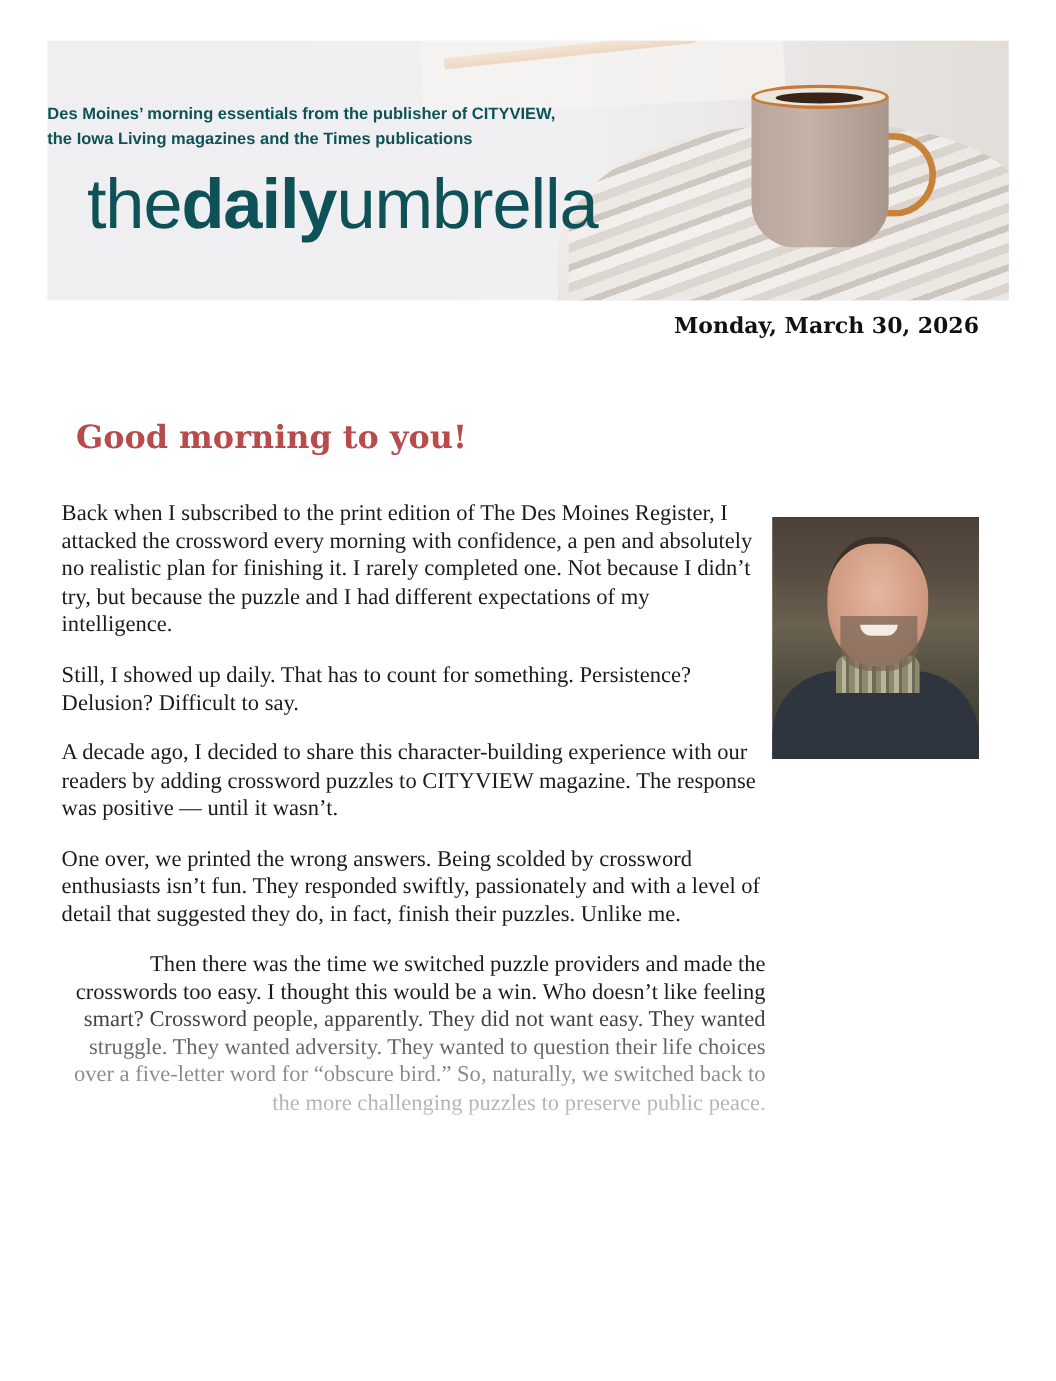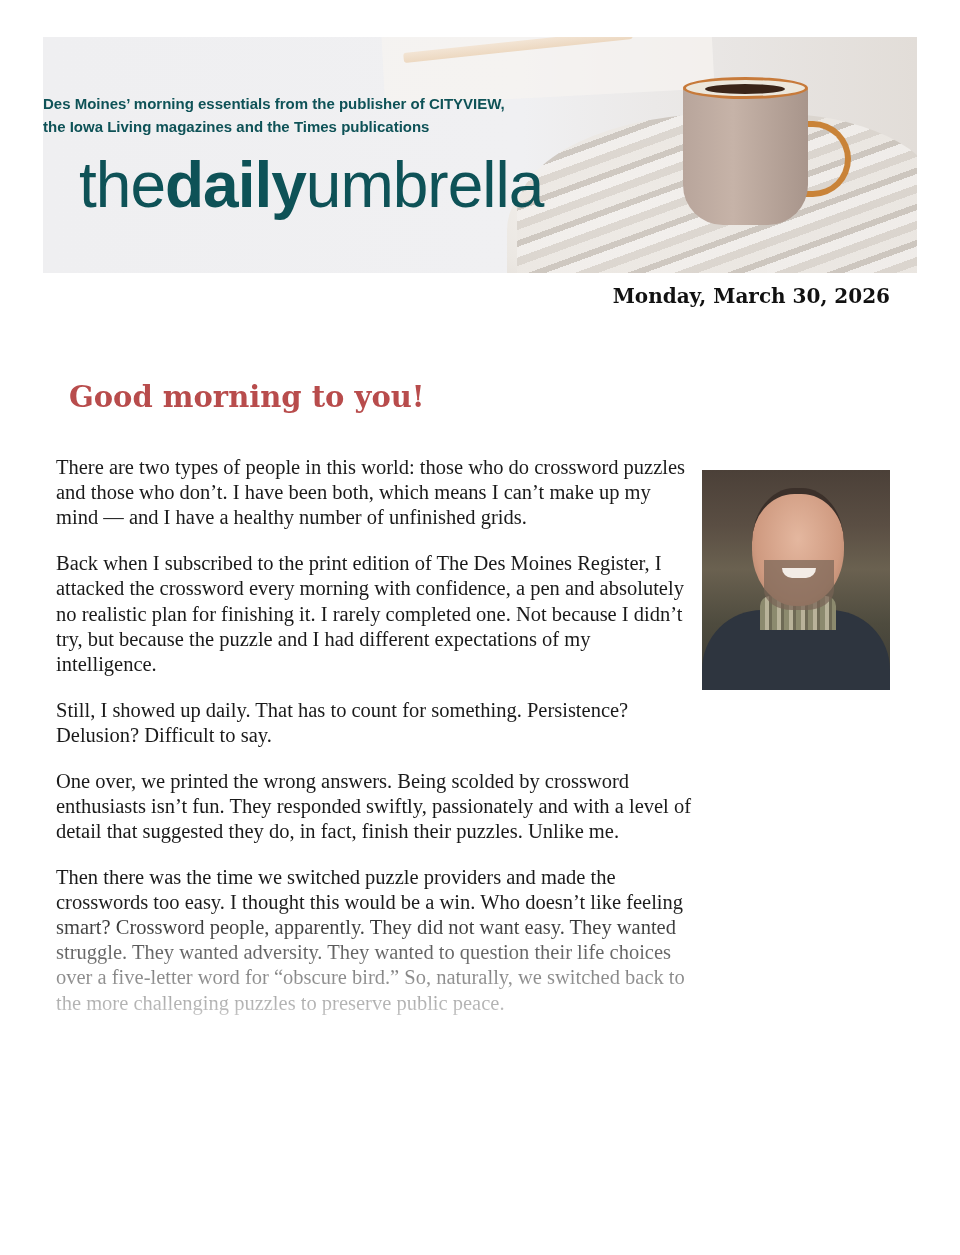--- a/index.html
+++ b/index.html
@@ -76,20 +76,21 @@
     }
     .article {
       position: absolute; left: 56px; top: 455px; width: 640px;
       font-family: "Liberation Serif", "DejaVu Serif", serif;
       font-size: 20.5px; line-height: 25.2px; color: #1a1a1a;
     }
     .article p { margin-bottom: 20.5px; }
     .article p.fade {
       -webkit-mask-image: linear-gradient(180deg, #000 0%, #000 25%, rgba(0,0,0,0.25) 100%);
       mask-image: linear-gradient(180deg, #000 0%, #000 25%, rgba(0,0,0,0.25) 100%);
+      text-align: right;
     }
     .portrait {
       position: absolute; left: 702px; top: 470px; width: 188px; height: 220px;
       background: linear-gradient(180deg, #4b4038 0%, #5a4e43 25%, #6a6150 45%, #4e4b3e 70%, #3a3a35 100%);
       overflow: hidden;
     }
     .portrait .head {
       position: absolute; left: 50px; top: 18px; width: 92px; height: 118px;
       border-radius: 46% 46% 48% 48%;
       background: radial-gradient(ellipse at 50% 40%, #e4b79f 0%, #cf9a80 65%, #a97a62 100%);
@@ -140,18 +141,18 @@
 
 <div class="portrait">
   <div class="sweater"></div>
   <div class="collar"></div>
   <div class="head"></div>
   <div class="beard"></div>
   <div class="smile"></div>
 </div>
 
 <div class="article">
-  <p>There are two types of people in this world: those who do crossword puzzles and those who don’t. I have been both, which means I can’t make up my mind — and I have a healthy number of unfinished grids.</p>
   <p>Back when I subscribed to the print edition of The Des Moines Register, I attacked the crossword every morning with confidence, a pen and absolutely no realistic plan for finishing it. I rarely completed one. Not because I didn’t try, but because the puzzle and I had different expectations of my intelligence.</p>
   <p>Still, I showed up daily. That has to count for something. Persistence? Delusion? Difficult to say.</p>
+  <p>A decade ago, I decided to share this character-building experience with our readers by adding crossword puzzles to CITYVIEW magazine. The response was positive — until it wasn’t.</p>
   <p>One over, we printed the wrong answers. Being scolded by crossword enthusiasts isn’t fun. They responded swiftly, passionately and with a level of detail that suggested they do, in fact, finish their puzzles. Unlike me.</p>
   <p class="fade">Then there was the time we switched puzzle providers and made the crosswords too easy. I thought this would be a win. Who doesn’t like feeling smart? Crossword people, apparently. They did not want easy. They wanted struggle. They wanted adversity. They wanted to question their life choices over a five-letter word for “obscure bird.” So, naturally, we switched back to the more challenging puzzles to preserve public peace.</p>
 </div>
 
 </body></html>

